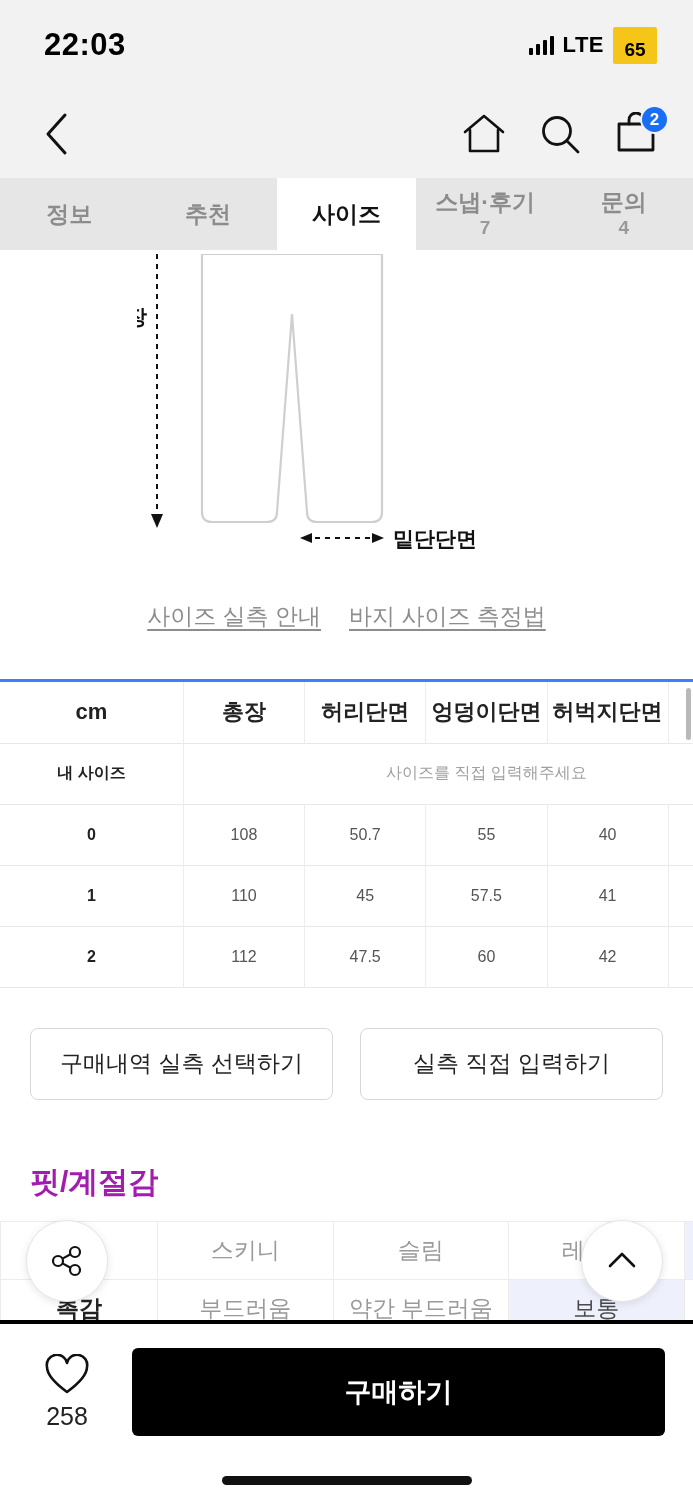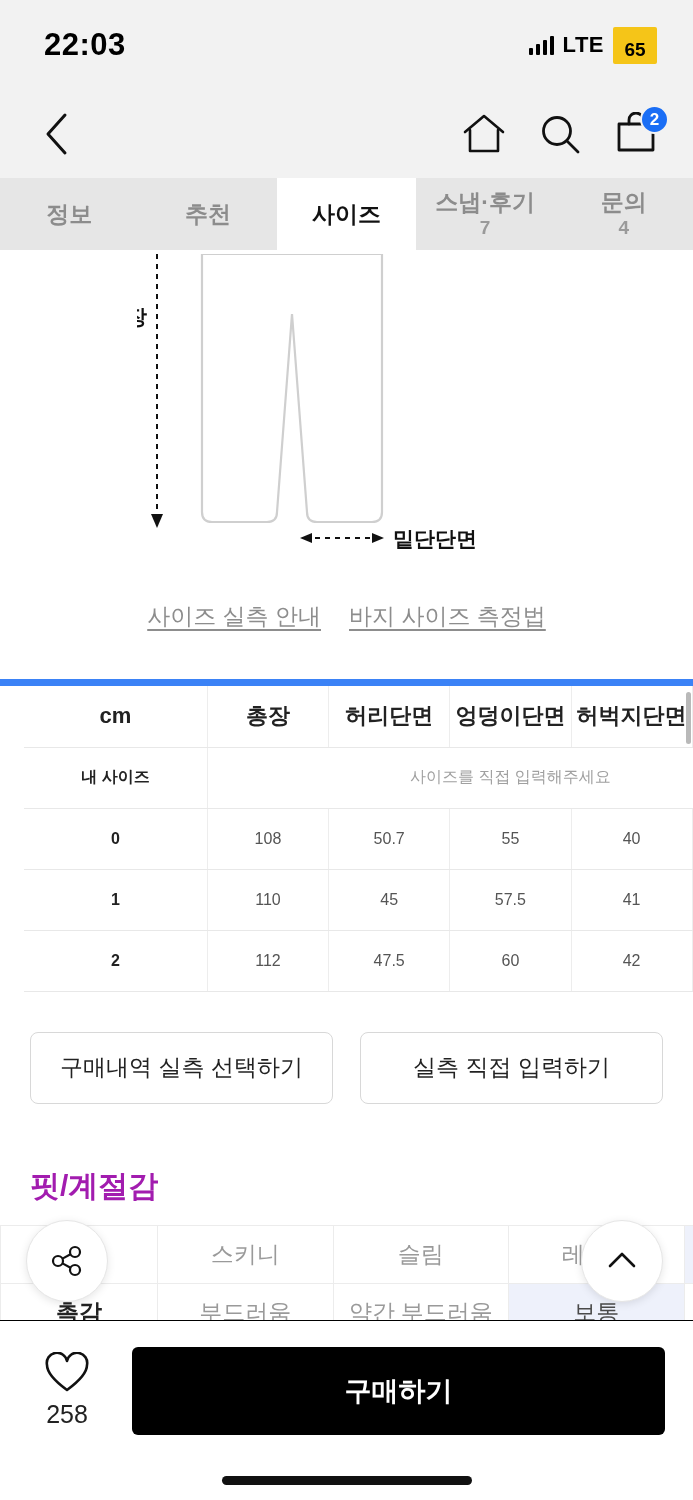--- a/index.html
+++ b/index.html
@@ -164,23 +164,22 @@
   .size-links a {
     font-size: 23px;
     color: #8d8d8d;
     text-decoration: underline;
     text-underline-offset: 5px;
   }
 
   
   .table-wrap {
     position: relative;
-    border-top: 7px solid #3b82f6;
+    border-top: 3px solid #3b82f6;
     overflow: hidden;
-    padding-left: 24px;
   }
   table.size-table {
     width: 790px;
     border-collapse: collapse;
     table-layout: fixed;
   }
   table.size-table th, table.size-table td {
     height: 61px;
     text-align: center;
     font-size: 16px;
@@ -280,21 +279,21 @@
 
   
   .bottombar {
     height: 140px;
     background: #fff;
     display: flex;
     align-items: center;
     padding: 0 28px;
     gap: 26px;
     flex: none;
-    border-top: 1px solid #000000;
+    border-top: 4px solid #000000;
   }
   .like-box {
     width: 78px;
     display: flex;
     flex-direction: column;
     align-items: center;
     gap: 6px;
   }
   .like-count {
     font-size: 25px;

